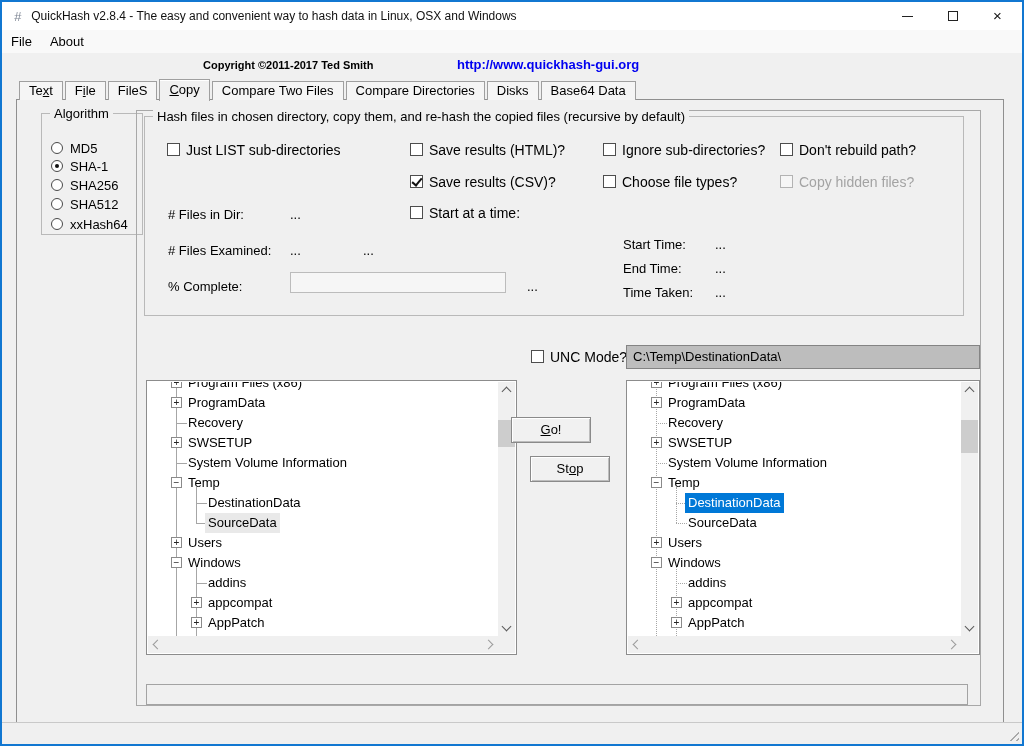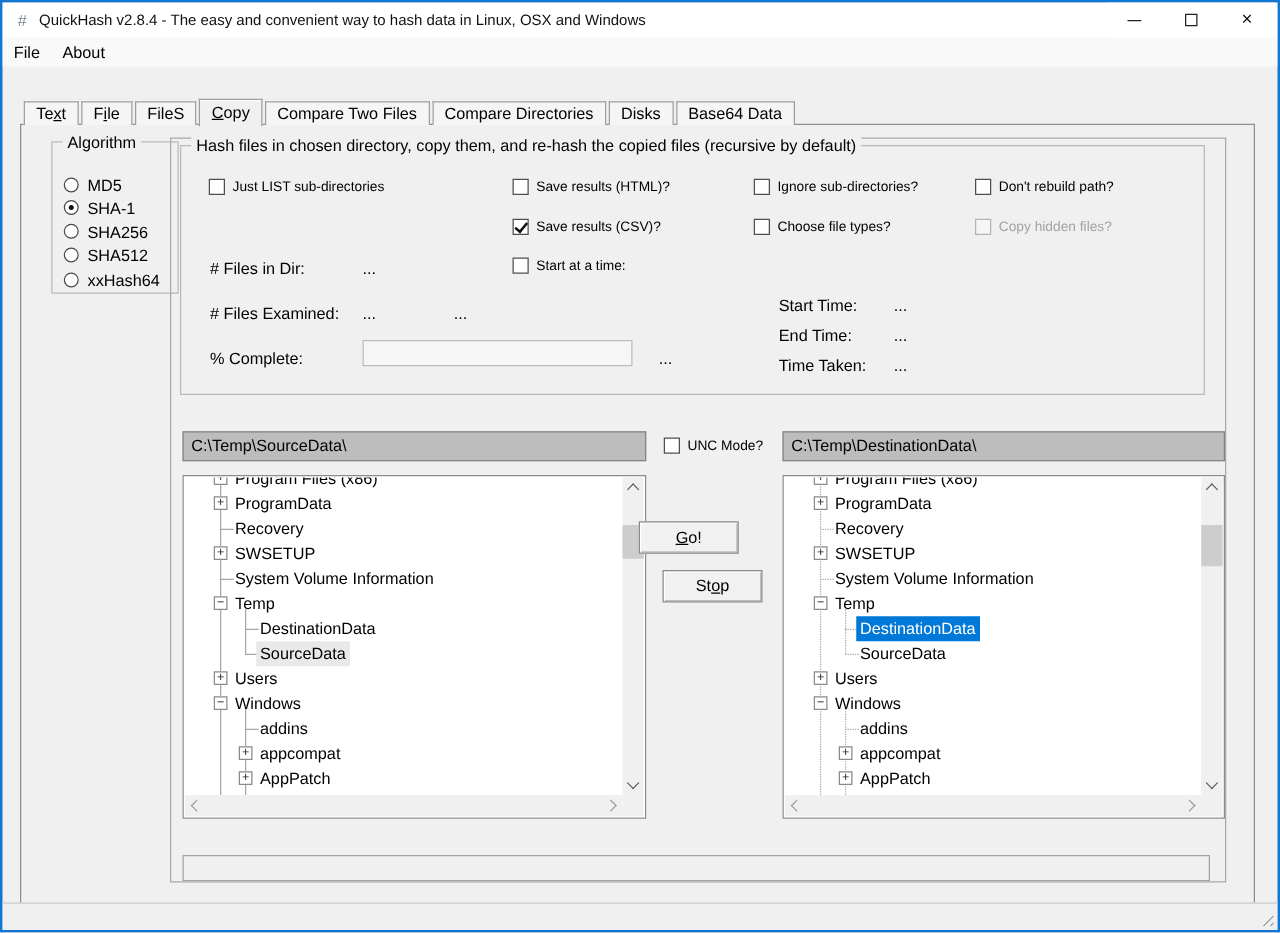--- a/index.html
+++ b/index.html
@@ -38,21 +38,21 @@
   .rdot{width:12px;height:12px;border:1px solid #494949;border-radius:50%;background:#fff;position:relative;flex:none;}
   .radio.on .rdot::after{content:"";position:absolute;left:3px;top:3px;width:4px;height:4px;border-radius:50%;background:#111;}
   .rlab{font-size:13px;white-space:nowrap;}
   
   .check{position:absolute;display:flex;align-items:center;gap:6px;height:15px;}
   .cbox{width:13px;height:13px;background:#fff;border:1px solid #4d4d4d;position:relative;flex:none;}
   .check.on .cbox::after{content:"";position:absolute;left:3px;top:0px;width:4px;height:8px;
       border-right:2px solid #111;border-bottom:2px solid #111;transform:rotate(40deg);}
   .check.off .cbox{border-color:#b3b3b3;background:#f6f6f6;}
   .check.off .clab{color:#a3a3a3;}
-  .clab{font-size:11px;white-space:nowrap;}
+  .clab{font-size:14px;white-space:nowrap;}
   
   .progress{position:absolute;left:273px;top:172px;width:216px;height:21px;border:1px solid #bcbcbc;background:#f6f6f6;}
   .progress-fill{height:100%;background:#06b025;width:0;}
   .pathfield{position:absolute;height:24px;background:#bdbdbd;border:1px solid #848484;
              font-size:13px;line-height:22px;padding:0 6px;white-space:nowrap;overflow:hidden;}
   .btn{position:absolute;width:80px;height:26px;background:#f1f1f1;border:1px solid #8a8a8a;
        box-shadow:inset 1px 1px 0 #ffffff,inset -1px -1px 0 #bdbdbd;
        font-size:13px;text-align:center;line-height:24px;}
   .statusbox{position:absolute;left:129px;top:584px;width:822px;height:21px;border:1px solid #a3a3a3;background:#f0f0f0;font-size:12px;line-height:19px;padding:0 4px;}
   
@@ -105,20 +105,24 @@
     <div class="wbtn">
         <span class="glyph-close">×</span>
       </div>
   </div>
 
   <div class="menubar">
     <span class="menu-item">File</span>
     <span class="menu-item">About</span>
   </div>
 
+  <div class="copyrow">
+    <span class="copyright">Copyright ©2011-2017 Ted Smith</span>
+    <span class="homelink">http://www.quickhash-gui.org</span>
+  </div>
 
   <div class="tabstrip">
     <div class="tab">Te<u>x</u>t</div>
     <div class="tab">F<u>i</u>le</div>
     <div class="tab">FileS</div>
     <div class="tab on"><u>C</u>opy</div>
     <div class="tab">Compare Two Files</div>
     <div class="tab">Compare Directories</div>
     <div class="tab">Disks</div>
     <div class="tab">Base64 Data</div>
@@ -199,21 +203,20 @@
       <div class="progress-fill"></div>
     </div>
     <span class="lab" style="left:510px;top:179px;">...</span>
     <span class="lab" style="left:606px;top:137px;">Start Time:</span>
     <span class="lab" style="left:698px;top:137px;">...</span>
     <span class="lab" style="left:606px;top:161px;">End Time:</span>
     <span class="lab" style="left:698px;top:161px;">...</span>
     <span class="lab" style="left:606px;top:185px;">Time Taken:</span>
     <span class="lab" style="left:698px;top:185px;">...</span>
 
-    <div class="pathfield" style="left:129px;top:245px;width:371px;">C:\Temp\SourceData\</div>
     <div class="check" style="left:514px;top:249px;">
       <span class="cbox"></span>
         <span class="clab">UNC Mode?</span>
     </div>
     <div class="pathfield" style="left:609px;top:245px;width:354px;">C:\Temp\DestinationData\</div>
 
     <div class="tree" style="left:129px;top:280px;">
       <div class="tree-content">
           <div class="guide" style="left: 28px; top: 0px; height: 254px;"></div>
           <div class="guide" style="left: 48px; top: 105px; height: 36px;"></div>

